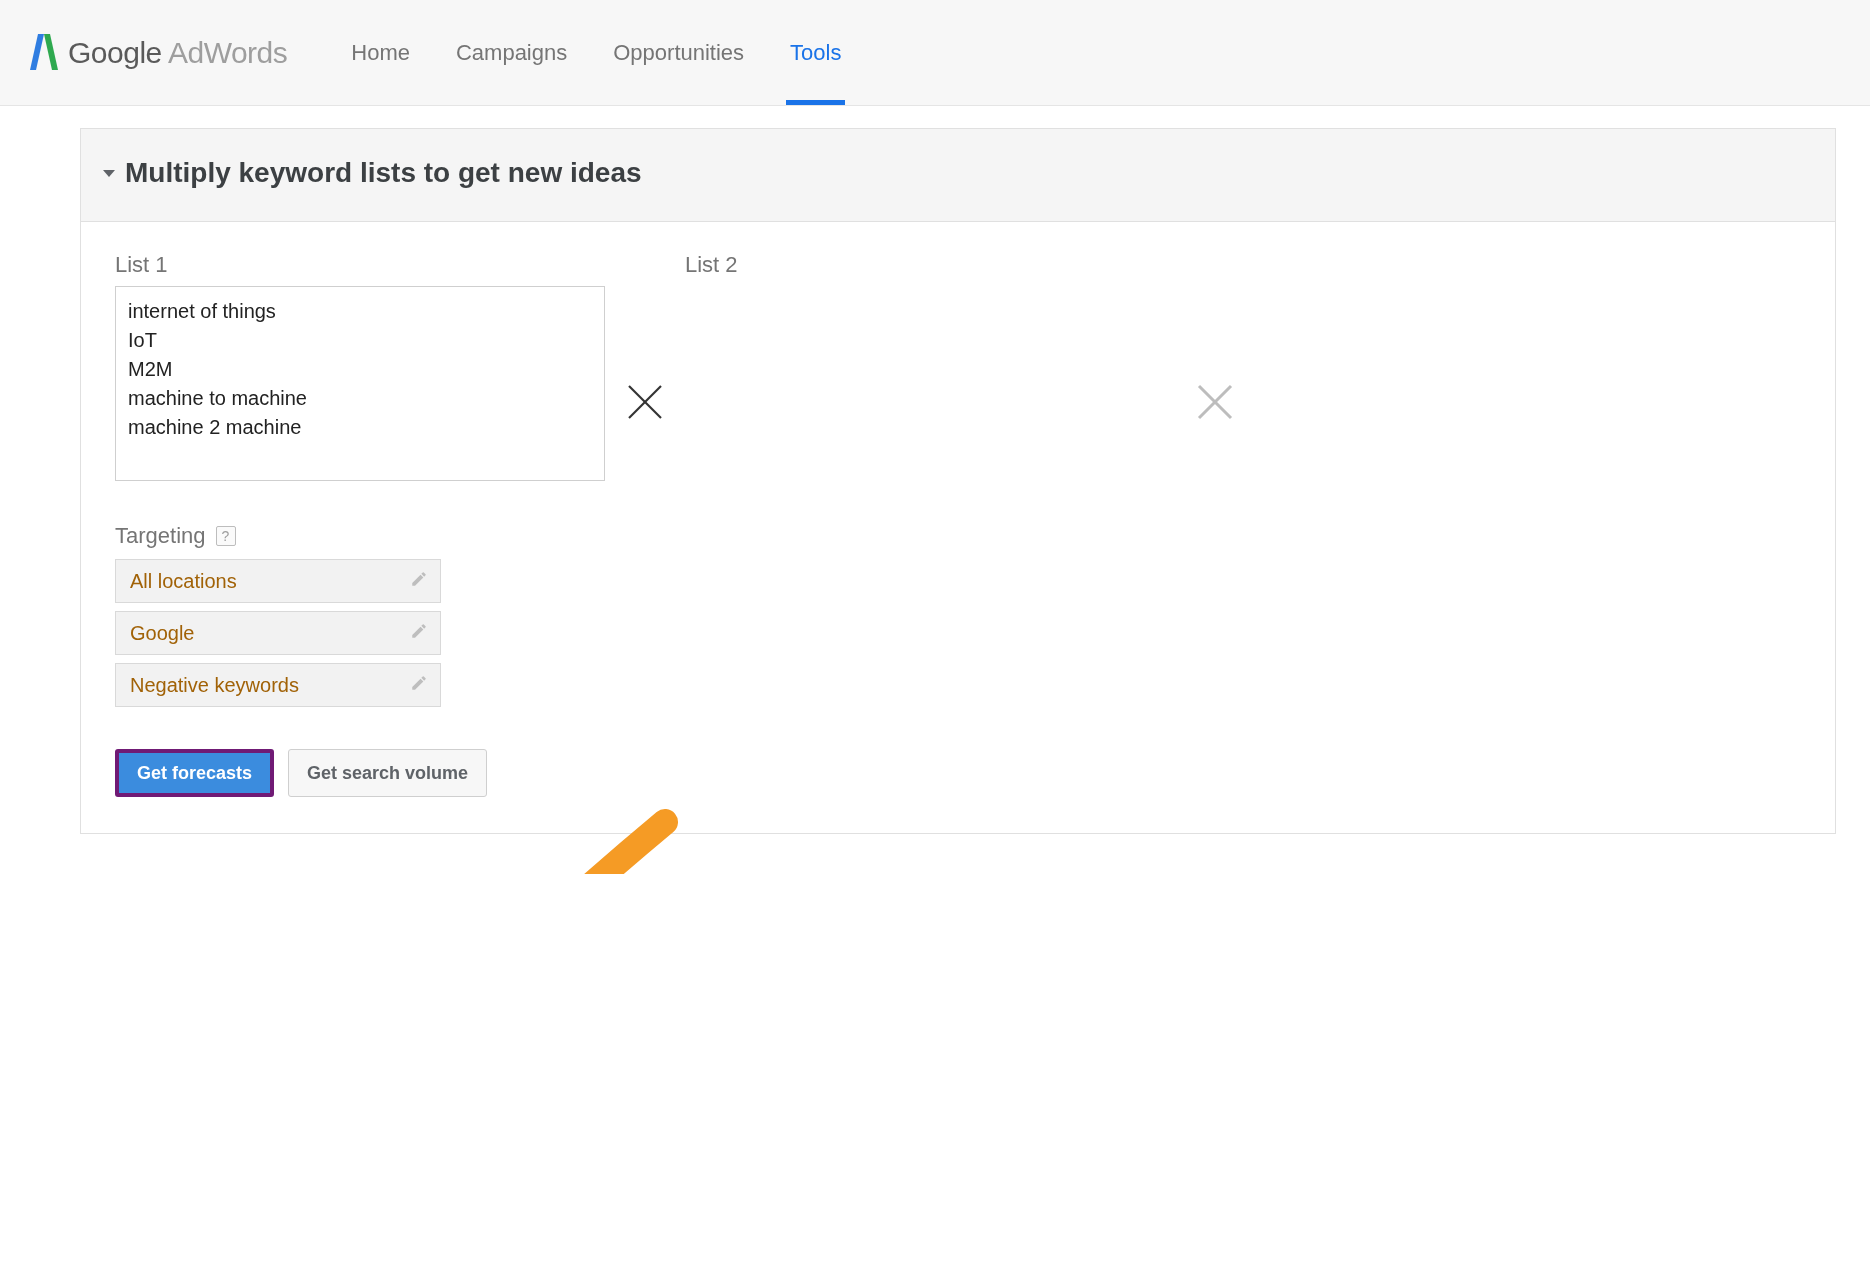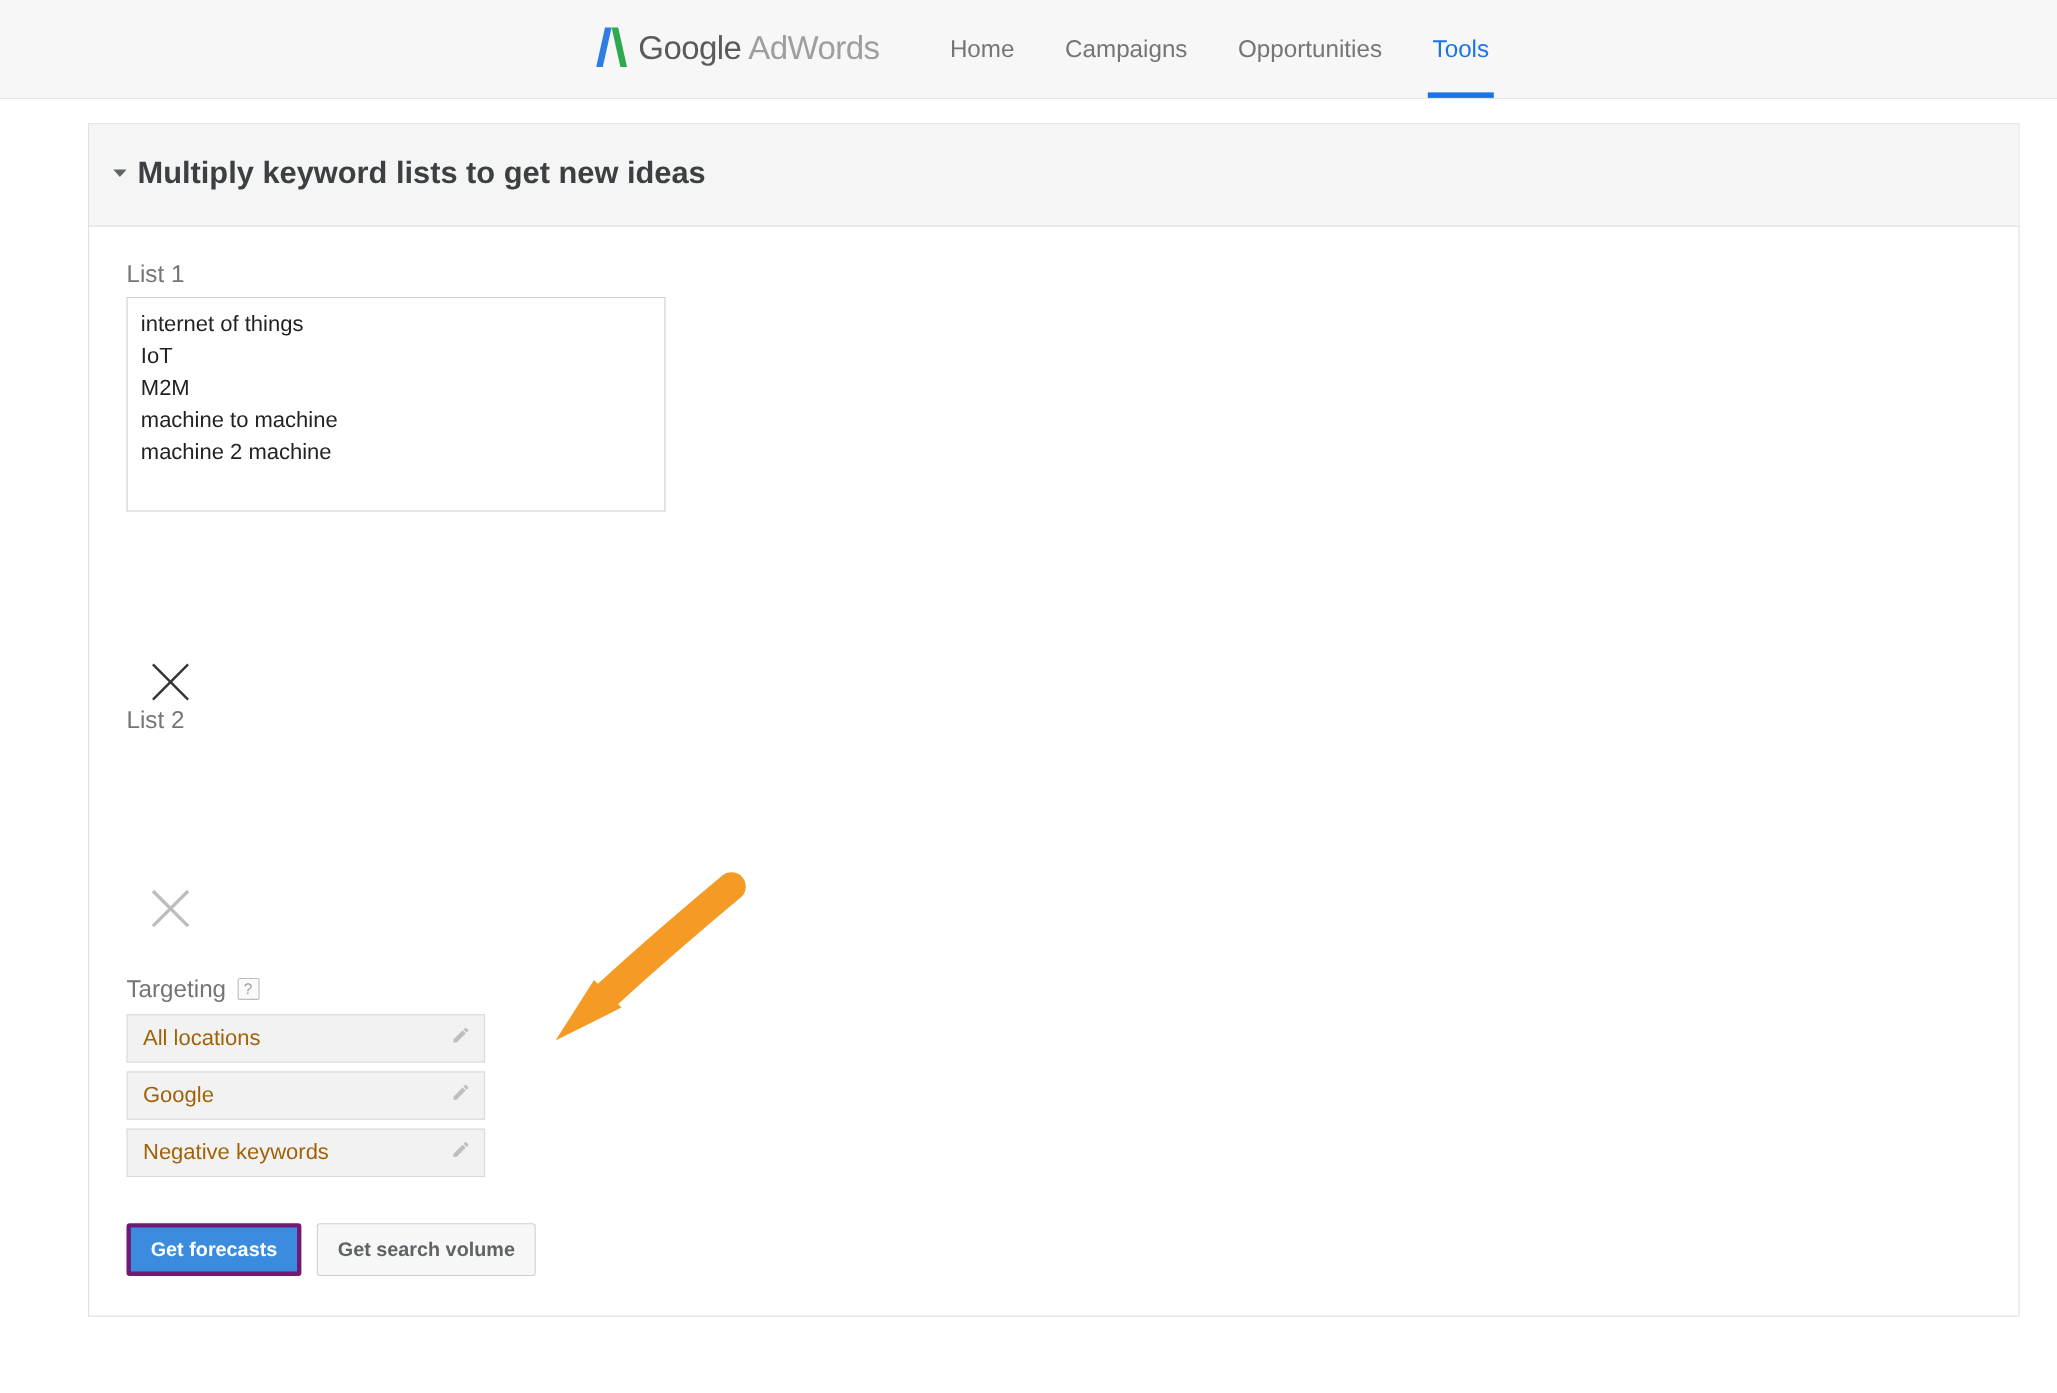--- a/index.html
+++ b/index.html
@@ -4,27 +4,26 @@
 <style>
   * { box-sizing: border-box; }
   html, body {
     margin: 0; padding: 0;
     font-family: Arial, "Helvetica Neue", Helvetica, sans-serif;
     background: #fff;
     color: #222;
   }
   
   .topnav {
-    height: 90px;
+    height: 106px;
     background: #f7f7f7;
     border-bottom: 1px solid #e5e5e5;
     display: flex;
     align-items: center;
     padding-left: 30px;
-    justify-content: center;
   }
   .brand {
     display: flex;
     align-items: center;
     gap: 10px;
     margin-right: 40px;
   }
   .brand svg { width: 28px; height: 42px; }
   .brand-text {
     font-size: 30px;
@@ -90,21 +89,20 @@
   }
   .panel-body {
     padding: 30px 34px 36px 34px;
     position: relative;
   }
 
   
   .lists-row {
     display: flex;
     align-items: flex-start;
-    flex-direction: column;
   }
   .list-col { width: 490px; }
   .list-label {
     font-size: 22px;
     color: #757575;
     margin-bottom: 8px;
   }
   .list-box {
     width: 100%;
     height: 195px;

